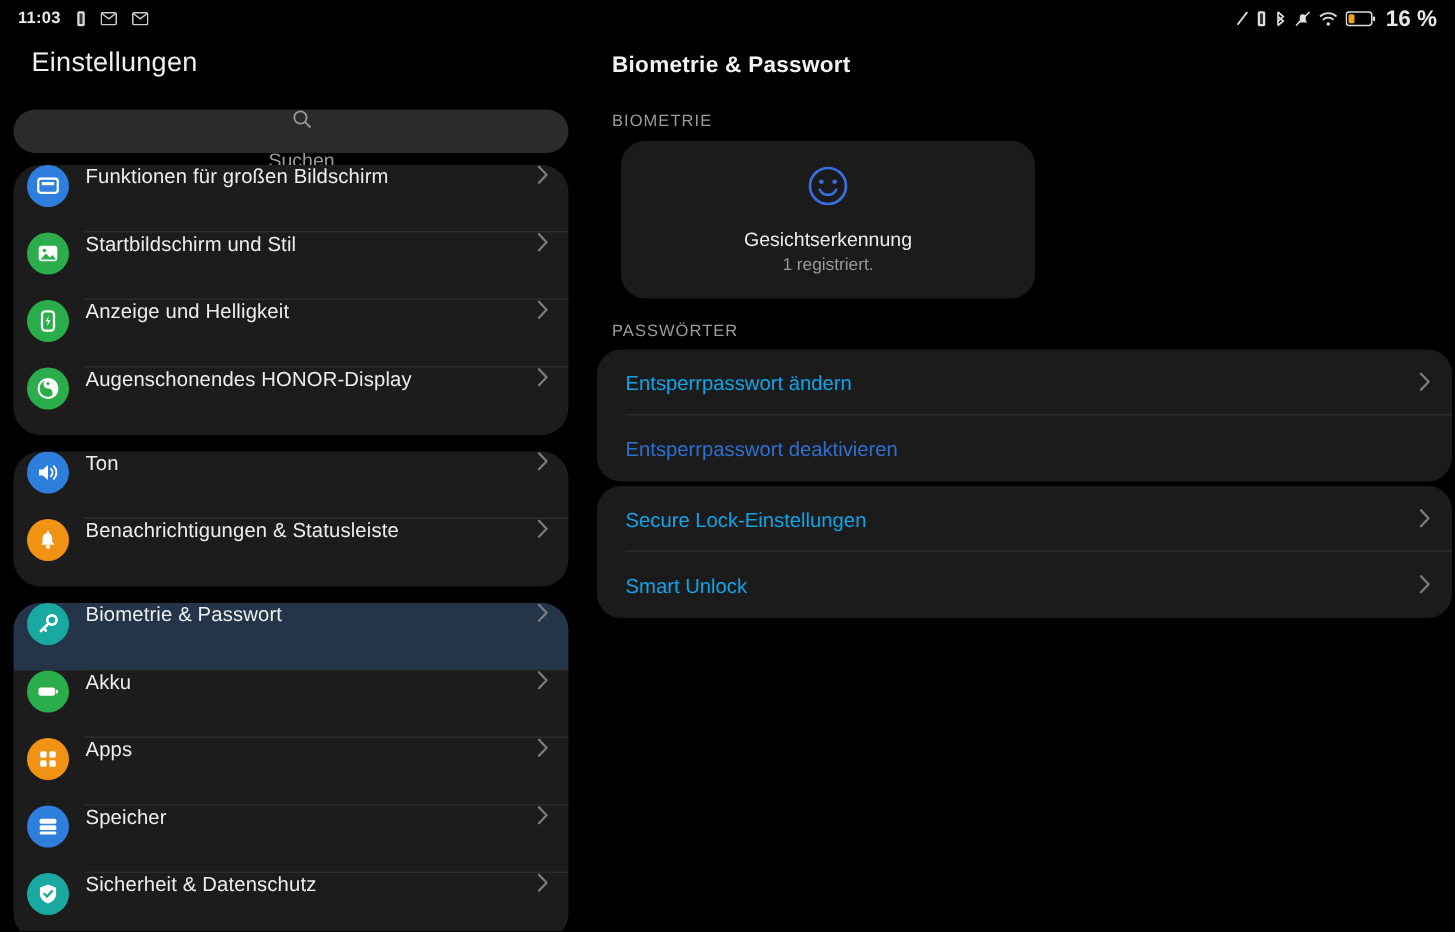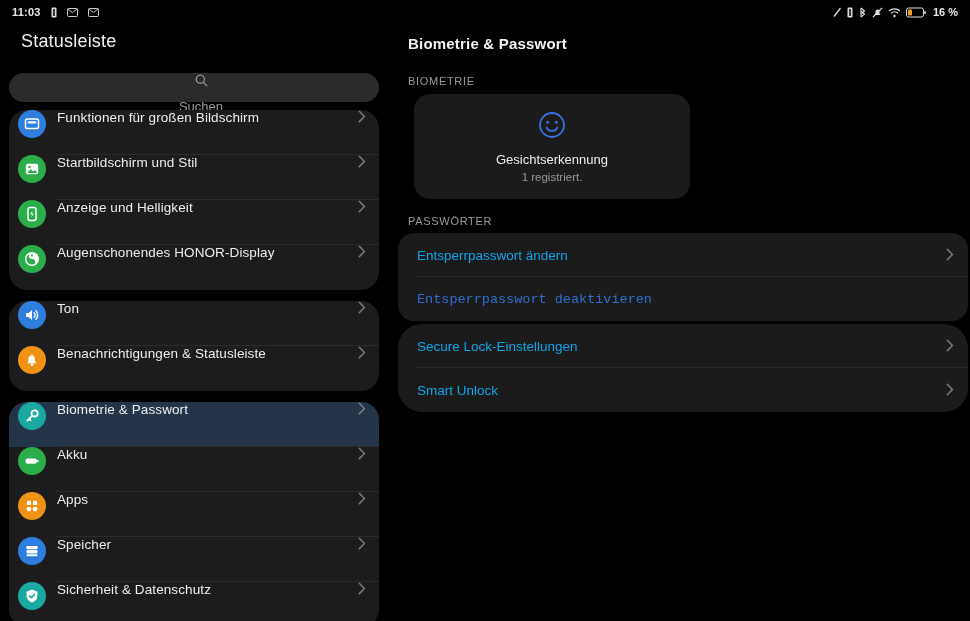--- a/index.html
+++ b/index.html
@@ -14,21 +14,21 @@
   
   .statusbar {
     position: absolute; top: 0; left: 0; width: 970px; height: 24px;
     display: flex; align-items: center; justify-content: space-between;
     padding: 0 12px 0 12px;
     z-index: 30;
   }
   .sb-left { display: flex; align-items: center; gap: 10px; }
   .sb-time { color: #e8e8e8; font-size: 11px; font-weight: bold; letter-spacing: .2px; }
   .sb-right { display: flex; align-items: center; gap: 5px; }
-  .sb-pct { color: #e8e8e8; font-size: 11px; font-weight: bold; margin-left: 2px; }
+  .sb-pct { color: #e8e8e8; font-size: 15px; font-weight: bold; margin-left: 2px; }
   .sb-ico { display: inline-flex; align-items: center; }
 
   
   .sidebar {
     position: absolute; top: 0; left: 0; width: 388px; height: 621px;
     background: #000; overflow: hidden;
   }
   .side-title {
     position: absolute; top: 31px; left: 21px;
     color: #f0f0f0; font-size: 18px; letter-spacing: .2px;
@@ -96,33 +96,33 @@
     display: flex; flex-direction: column; align-items: center; justify-content: center;
   }
   .bio-name { color: #ededed; font-size: 13px; margin-top: 9px; }
   .bio-sub  { color: #9a9a9a; font-size: 11.5px; margin-top: 4px; }
 
   .card {
     position: absolute; left: 10px; width: 570px;
     background: #1b1b1b; border-radius: 16px; overflow: hidden;
   }
   .card-pw { top: 233px; }
-  .card-lock { top: 324px; border-radius: 24px; }
+  .card-lock { top: 324px; }
   .c-row {
     position: relative; height: 44px;
     display: flex; align-items: center;
     padding: 0 14px 0 19px;
   }
   .c-row .divider {
     position: absolute; left: 19px; right: 0; bottom: 0; height: 1px;
     background: #2a2a2a;
   }
   .c-row:last-child .divider { display: none; }
   .c-label { color: #0ea5e9; font-size: 13.5px; flex: 1; }
-  .c-label.link { color: #2f6fd0; font-family: Liberation Mono, monospace; }
+  .c-label.link { color: #2f6fd0; }
 </style>
 </head>
 <body>
 
 <div id="app">
 
   <div class="statusbar">
     <div class="sb-left">
       <span class="sb-time">11:03</span>
       <span class="sb-ico">
@@ -180,21 +180,21 @@
             <rect x="0.5" y="1" width="17" height="9" rx="2" fill="none" stroke="#ddd" stroke-width="1"></rect>
             <rect x="2" y="2.5" width="4" height="6" rx="1" fill="#f0a020"></rect>
             <rect x="18.2" y="4" width="1.6" height="3" rx="0.6" fill="#ddd"></rect>
           </svg>
       </span>
       <span class="sb-pct">16 %</span>
     </div>
   </div>
 
   <div class="sidebar">
-    <div class="side-title">Statusleiste</div>
+    <div class="side-title">Einstellungen</div>
 
     <div class="search-wrap">
       <div class="search-box">
         <span>
           <svg width="13" height="13" viewBox="0 0 13 13">
               <circle cx="5.3" cy="5.3" r="4.1" fill="none" stroke="#9a9a9a" stroke-width="1.2"></circle>
               <path d="M8.4 8.4 L12 12" stroke="#9a9a9a" stroke-width="1.2"></path>
             </svg>
         </span>
         <span class="search-ph">Suchen</span>

